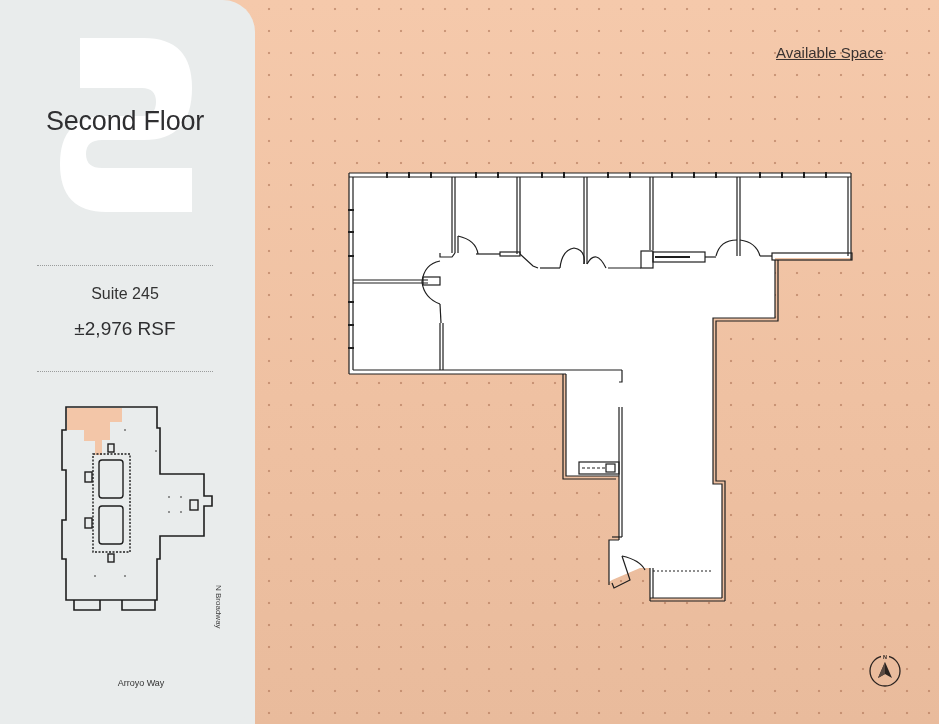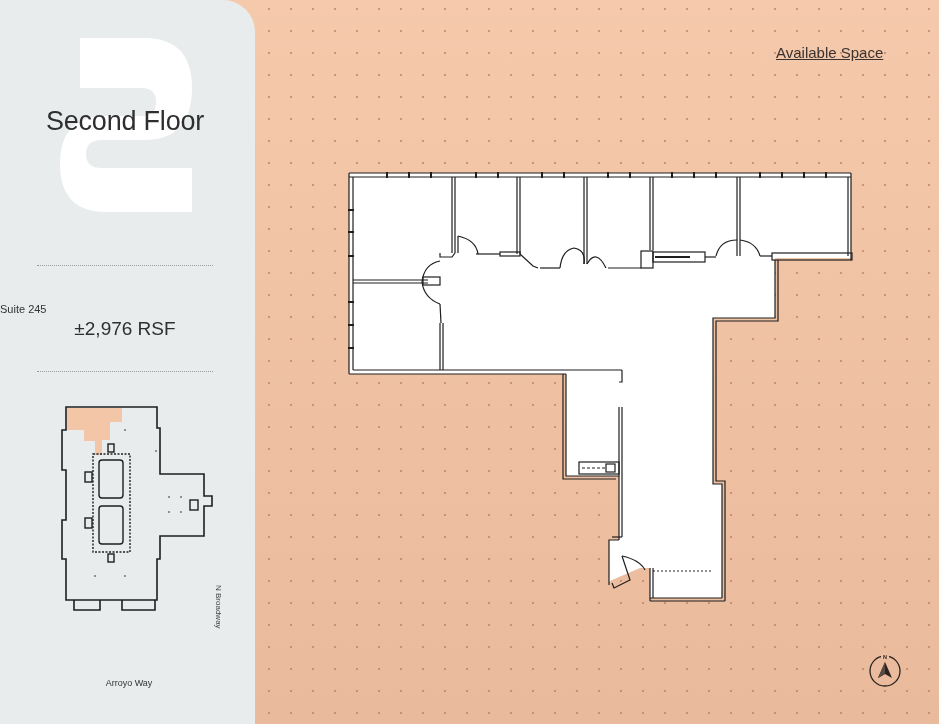--- a/index.html
+++ b/index.html
@@ -33,37 +33,37 @@
   }
   .floor-title {
     position:absolute; left:0; top:106px; width:250px; text-align:center;
     font-size:27px; color:#2f2f31; letter-spacing:-0.2px;
   }
   .divider {
     position:absolute; left:37px; width:176px; height:0;
     border-top:1px dotted #9a9c9c;
   }
   .suite-name {
-    position:absolute; left:0; top:303px; width:250px; 
-    font-size:11px; color:#333;
+    position:absolute; left:0; top:285px; width:250px; text-align:center;
+    font-size:16px; color:#333;
   }
   .suite-size {
     position:absolute; left:0; top:318px; width:250px; text-align:center;
     font-size:19px; color:#2f2f31;
   }
   .keyplan {
     position:absolute; left:40px; top:400px; width:190px; height:240px;
   }
   .street-side {
     position:absolute; left:203px; top:585px; width:20px; height:50px;
     font-size:8px; color:#444;
     writing-mode:vertical-rl;
   }
   .street-bottom {
-    position:absolute; left:0; top:678px; width:250px; text-align:center;
+    position:absolute; left:12px; top:678px; width:250px; text-align:center;
     font-size:9px; color:#333; padding-left:26px; box-sizing:border-box; text-indent:-18px;
   }
   .legend-label {
     position:absolute; left:776px; top:44px; font-size:15px; color:#3a3230;text-decoration:underline;
   }
   .plan { position:absolute; left:0; top:0; width:939px; height:724px; }
   .compass { position:absolute; left:868px; top:654px; width:34px; height:34px; }
 </style>
 </head>
 <body>

